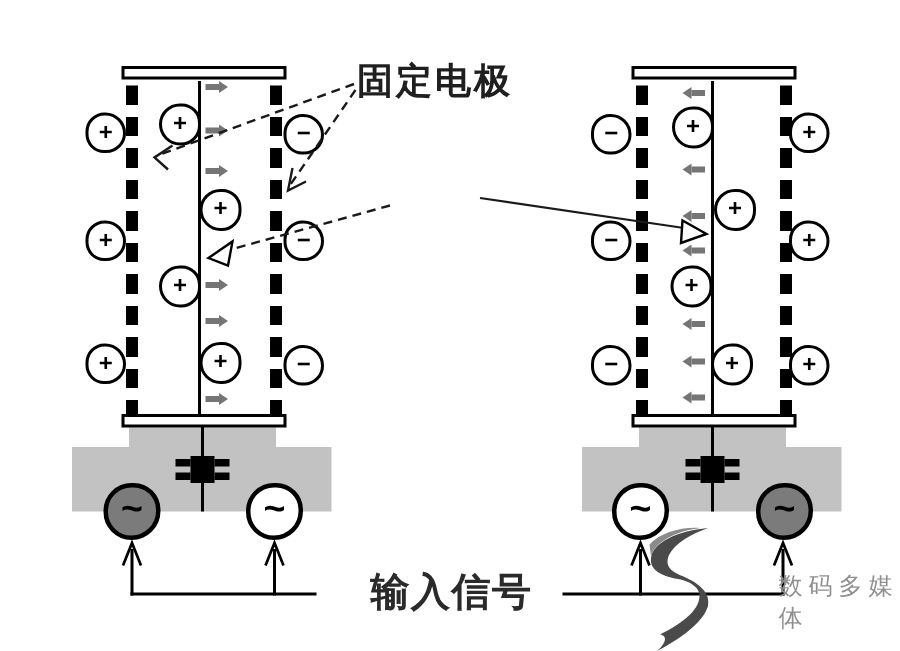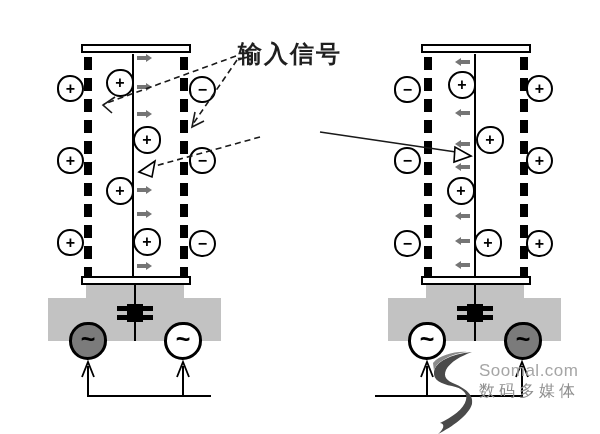--- a/index.html
+++ b/index.html
@@ -37,21 +37,21 @@
     font-size:25px;font-weight:bold;color:#000;}
   .acsrc.dark{background:#7b7b7b;}
   .acsrc.light{background:#fff;}
   .acsrc span{margin-top:-4px;}
   
   .lbl{position:absolute;font-weight:600;color:#1f1f1f;white-space:nowrap;}
   .lbl.big{font-size:24px;letter-spacing:2px;}
   .lbl.sig{font-size:26px;letter-spacing:1px;color:#2a2a2a;}
   
   .wm-brand{position:absolute;font-size:17px;color:#a6a6a6;letter-spacing:0.5px;}
-  .wm-sub{position:absolute;font-size:16px;color:#8f8f8f;letter-spacing:4px;}
+  .wm-sub{position:absolute;font-size:16px;color:#8f8f8f;letter-spacing:4px;margin-left:40px;}
   svg.overlay{position:absolute;left:0;top:0;pointer-events:none;}
 </style>
 </head>
 <body>
 
 <div class="canvas">
 
   <div class="ped" style="left:86px;top:284px;width:98px;height:14px;"></div>
   <div class="ped" style="left:48px;top:298px;width:173px;height:43px;"></div>
 
@@ -210,18 +210,18 @@
     <polyline points="516,377 522,362 528,377" fill="none" stroke="#000" stroke-width="1.8"></polyline>
 
     <g>
       <path d="M472,352 C451,354 435,362 434,372 C433,380 441,384 452,386 C462,388 468,393 466,400
                C464,409 452,417 440,423 C446,424 443,430 438,434 C452,427 469,415 472,404
                C474,394 464,388 455,384 C447,381 443,377 446,370 C450,362 461,356 472,352 Z" fill="#4a4a4a"></path>
       <path d="M434,371 C436,362 450,354 467,352 C455,351 440,355 433,363 Z" fill="#8a8a8a"></path>
     </g>
   </svg>
 
-  <div class="lbl big" style="left:238px;top:38px;">输入信号</div>
-
-  <div class="wm-brand" style="left:479px;top:361px;">Soomal.com</div>
+  <div class="lbl big" style="left:238px;top:38px;">固定电极</div>
+  <div class="lbl sig" style="left:247px;top:377px;">输入信号</div>
+
   <div class="wm-sub" style="left:479px;top:381px;">数码多媒体</div>
 
 </div>
 
 </body></html>

